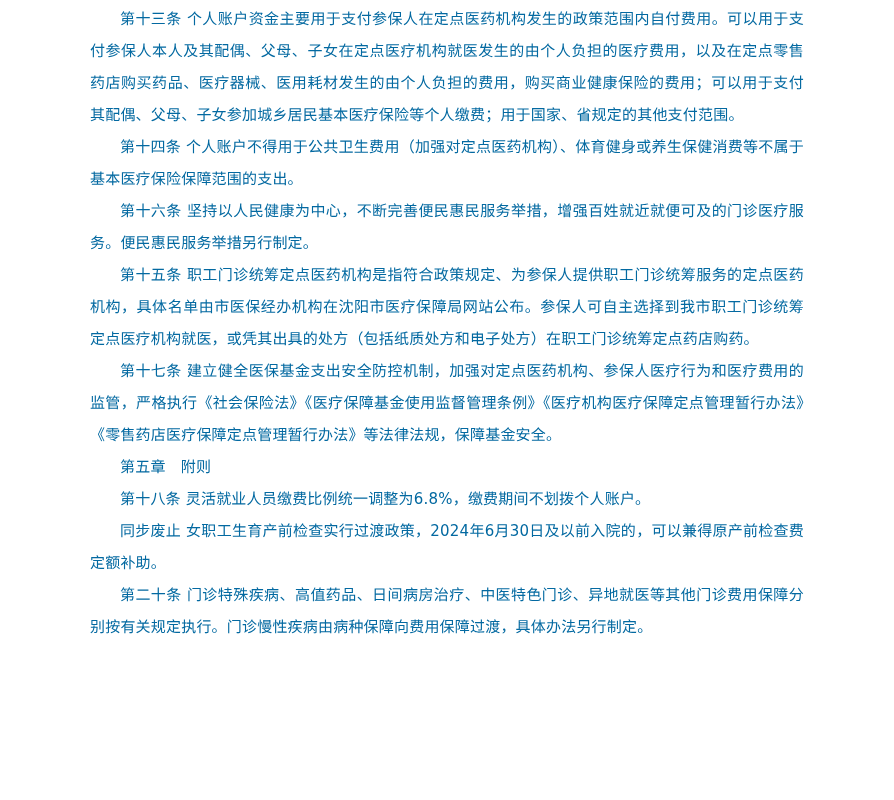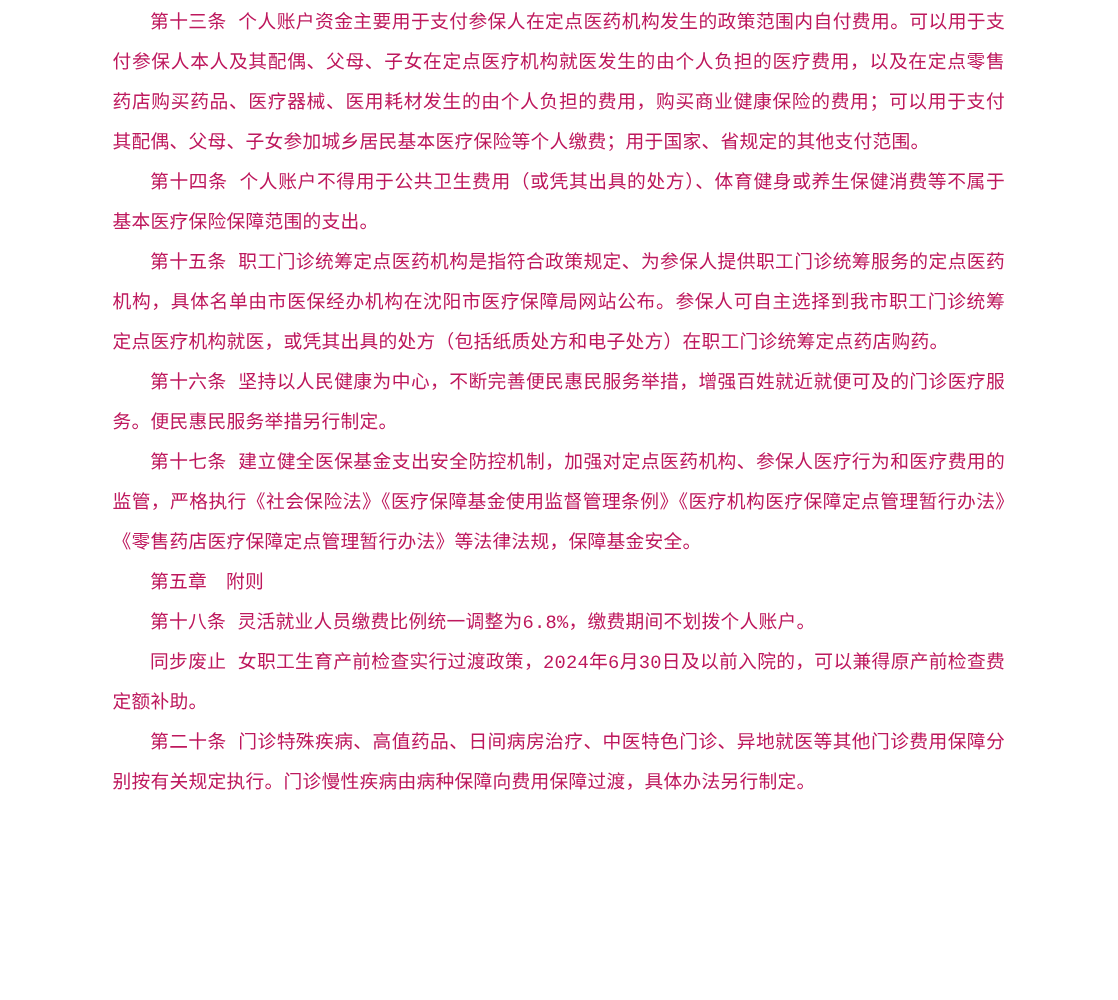--- a/index.html
+++ b/index.html
@@ -10,40 +10,39 @@
   body {
     width: 894px;
     height: 800px;
     overflow: hidden;
     font-family: "DejaVu Sans", "Liberation Sans", sans-serif;
   }
   .doc-body {
     width: 714px;
     margin: 0 auto;
     padding-top: 3px;
-    color: #be185d;
-    font-family: Liberation Mono, monospace;
+    color: #0369a1;
   }
   .doc-body p {
     margin: 0;
     font-size: 15px;
     line-height: 32px;
     text-align: justify;
     text-justify: inter-ideograph;
     text-indent: 2em;
     letter-spacing: 0.2px;
     word-break: break-all;
   }
 </style>
 </head>
 <body>
 
 <div class="doc-body">
   <p>第十三条 个人账户资金主要用于支付参保人在定点医药机构发生的政策范围内自付费用。可以用于支付参保人本人及其配偶、父母、子女在定点医疗机构就医发生的由个人负担的医疗费用，以及在定点零售药店购买药品、医疗器械、医用耗材发生的由个人负担的费用，购买商业健康保险的费用；可以用于支付其配偶、父母、子女参加城乡居民基本医疗保险等个人缴费；用于国家、省规定的其他支付范围。</p>
-  <p>第十四条 个人账户不得用于公共卫生费用（或凭其出具的处方）、体育健身或养生保健消费等不属于基本医疗保险保障范围的支出。</p>
+  <p>第十四条 个人账户不得用于公共卫生费用（加强对定点医药机构）、体育健身或养生保健消费等不属于基本医疗保险保障范围的支出。</p>
+  <p>第十六条 坚持以人民健康为中心，不断完善便民惠民服务举措，增强百姓就近就便可及的门诊医疗服务。便民惠民服务举措另行制定。</p>
   <p>第十五条 职工门诊统筹定点医药机构是指符合政策规定、为参保人提供职工门诊统筹服务的定点医药机构，具体名单由市医保经办机构在沈阳市医疗保障局网站公布。参保人可自主选择到我市职工门诊统筹定点医疗机构就医，或凭其出具的处方（包括纸质处方和电子处方）在职工门诊统筹定点药店购药。</p>
-  <p>第十六条 坚持以人民健康为中心，不断完善便民惠民服务举措，增强百姓就近就便可及的门诊医疗服务。便民惠民服务举措另行制定。</p>
   <p>第十七条 建立健全医保基金支出安全防控机制，加强对定点医药机构、参保人医疗行为和医疗费用的监管，严格执行《社会保险法》《医疗保障基金使用监督管理条例》《医疗机构医疗保障定点管理暂行办法》《零售药店医疗保障定点管理暂行办法》等法律法规，保障基金安全。</p>
   <p>第五章　附则</p>
   <p>第十八条 灵活就业人员缴费比例统一调整为6.8%，缴费期间不划拨个人账户。</p>
   <p>同步废止 女职工生育产前检查实行过渡政策，2024年6月30日及以前入院的，可以兼得原产前检查费定额补助。</p>
   <p>第二十条 门诊特殊疾病、高值药品、日间病房治疗、中医特色门诊、异地就医等其他门诊费用保障分别按有关规定执行。门诊慢性疾病由病种保障向费用保障过渡，具体办法另行制定。</p>
 </div>
 
 </body></html>

